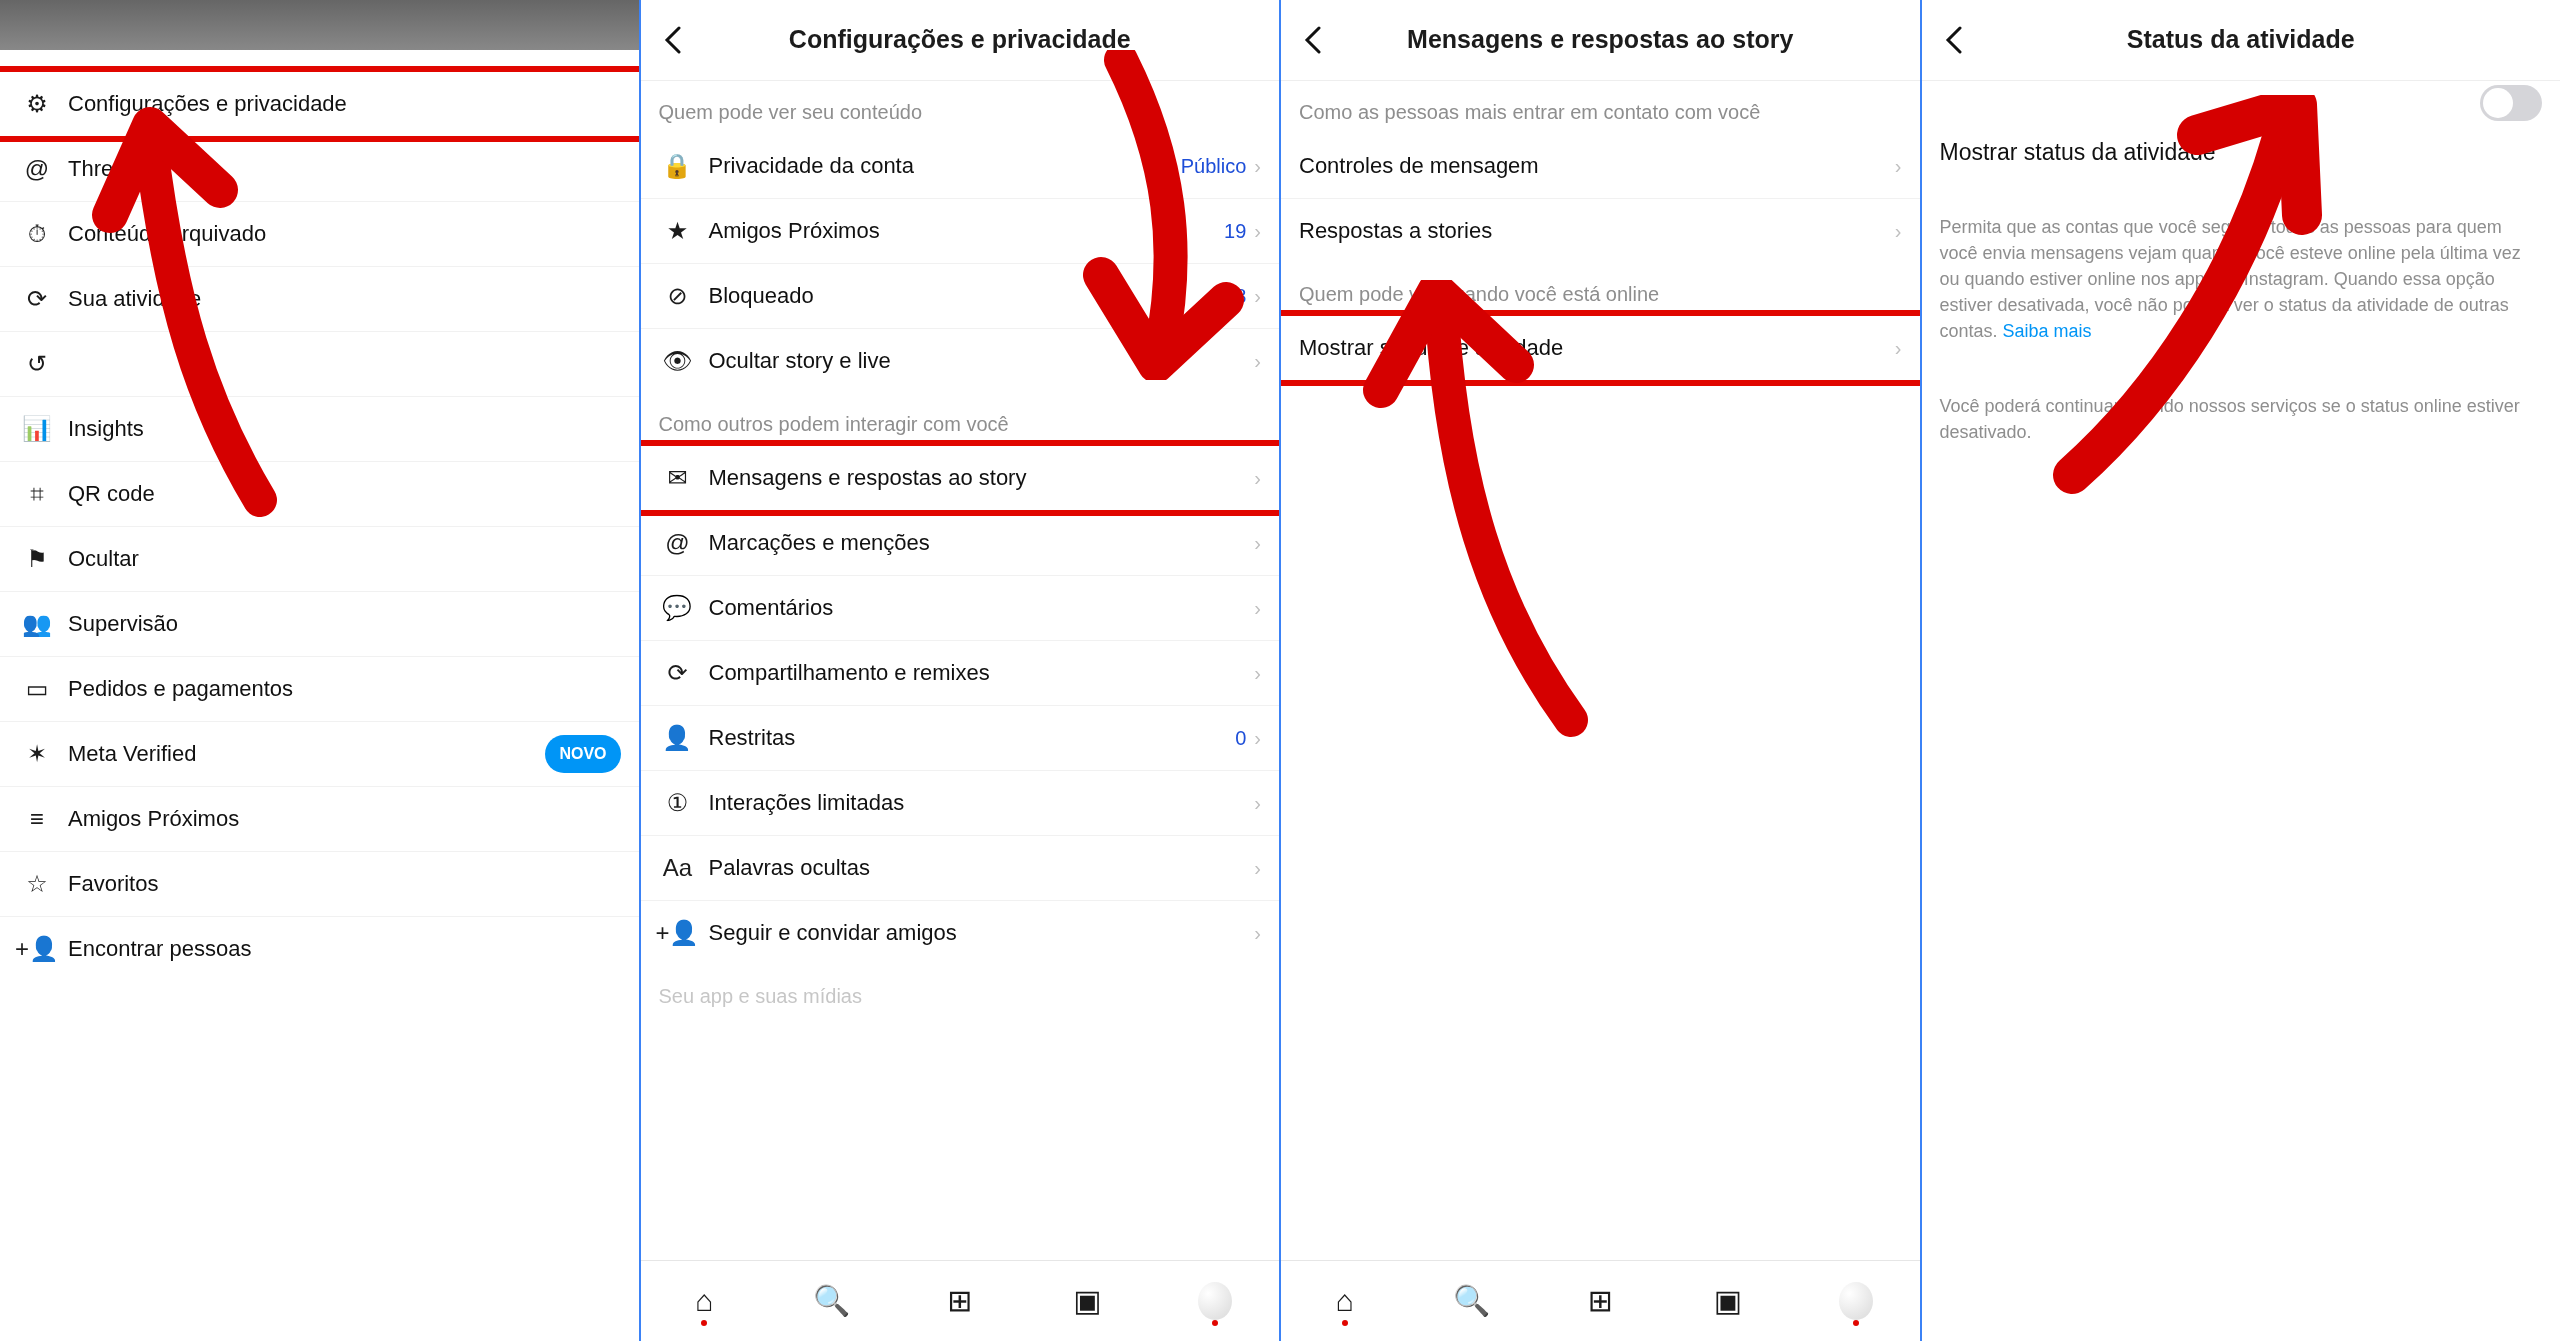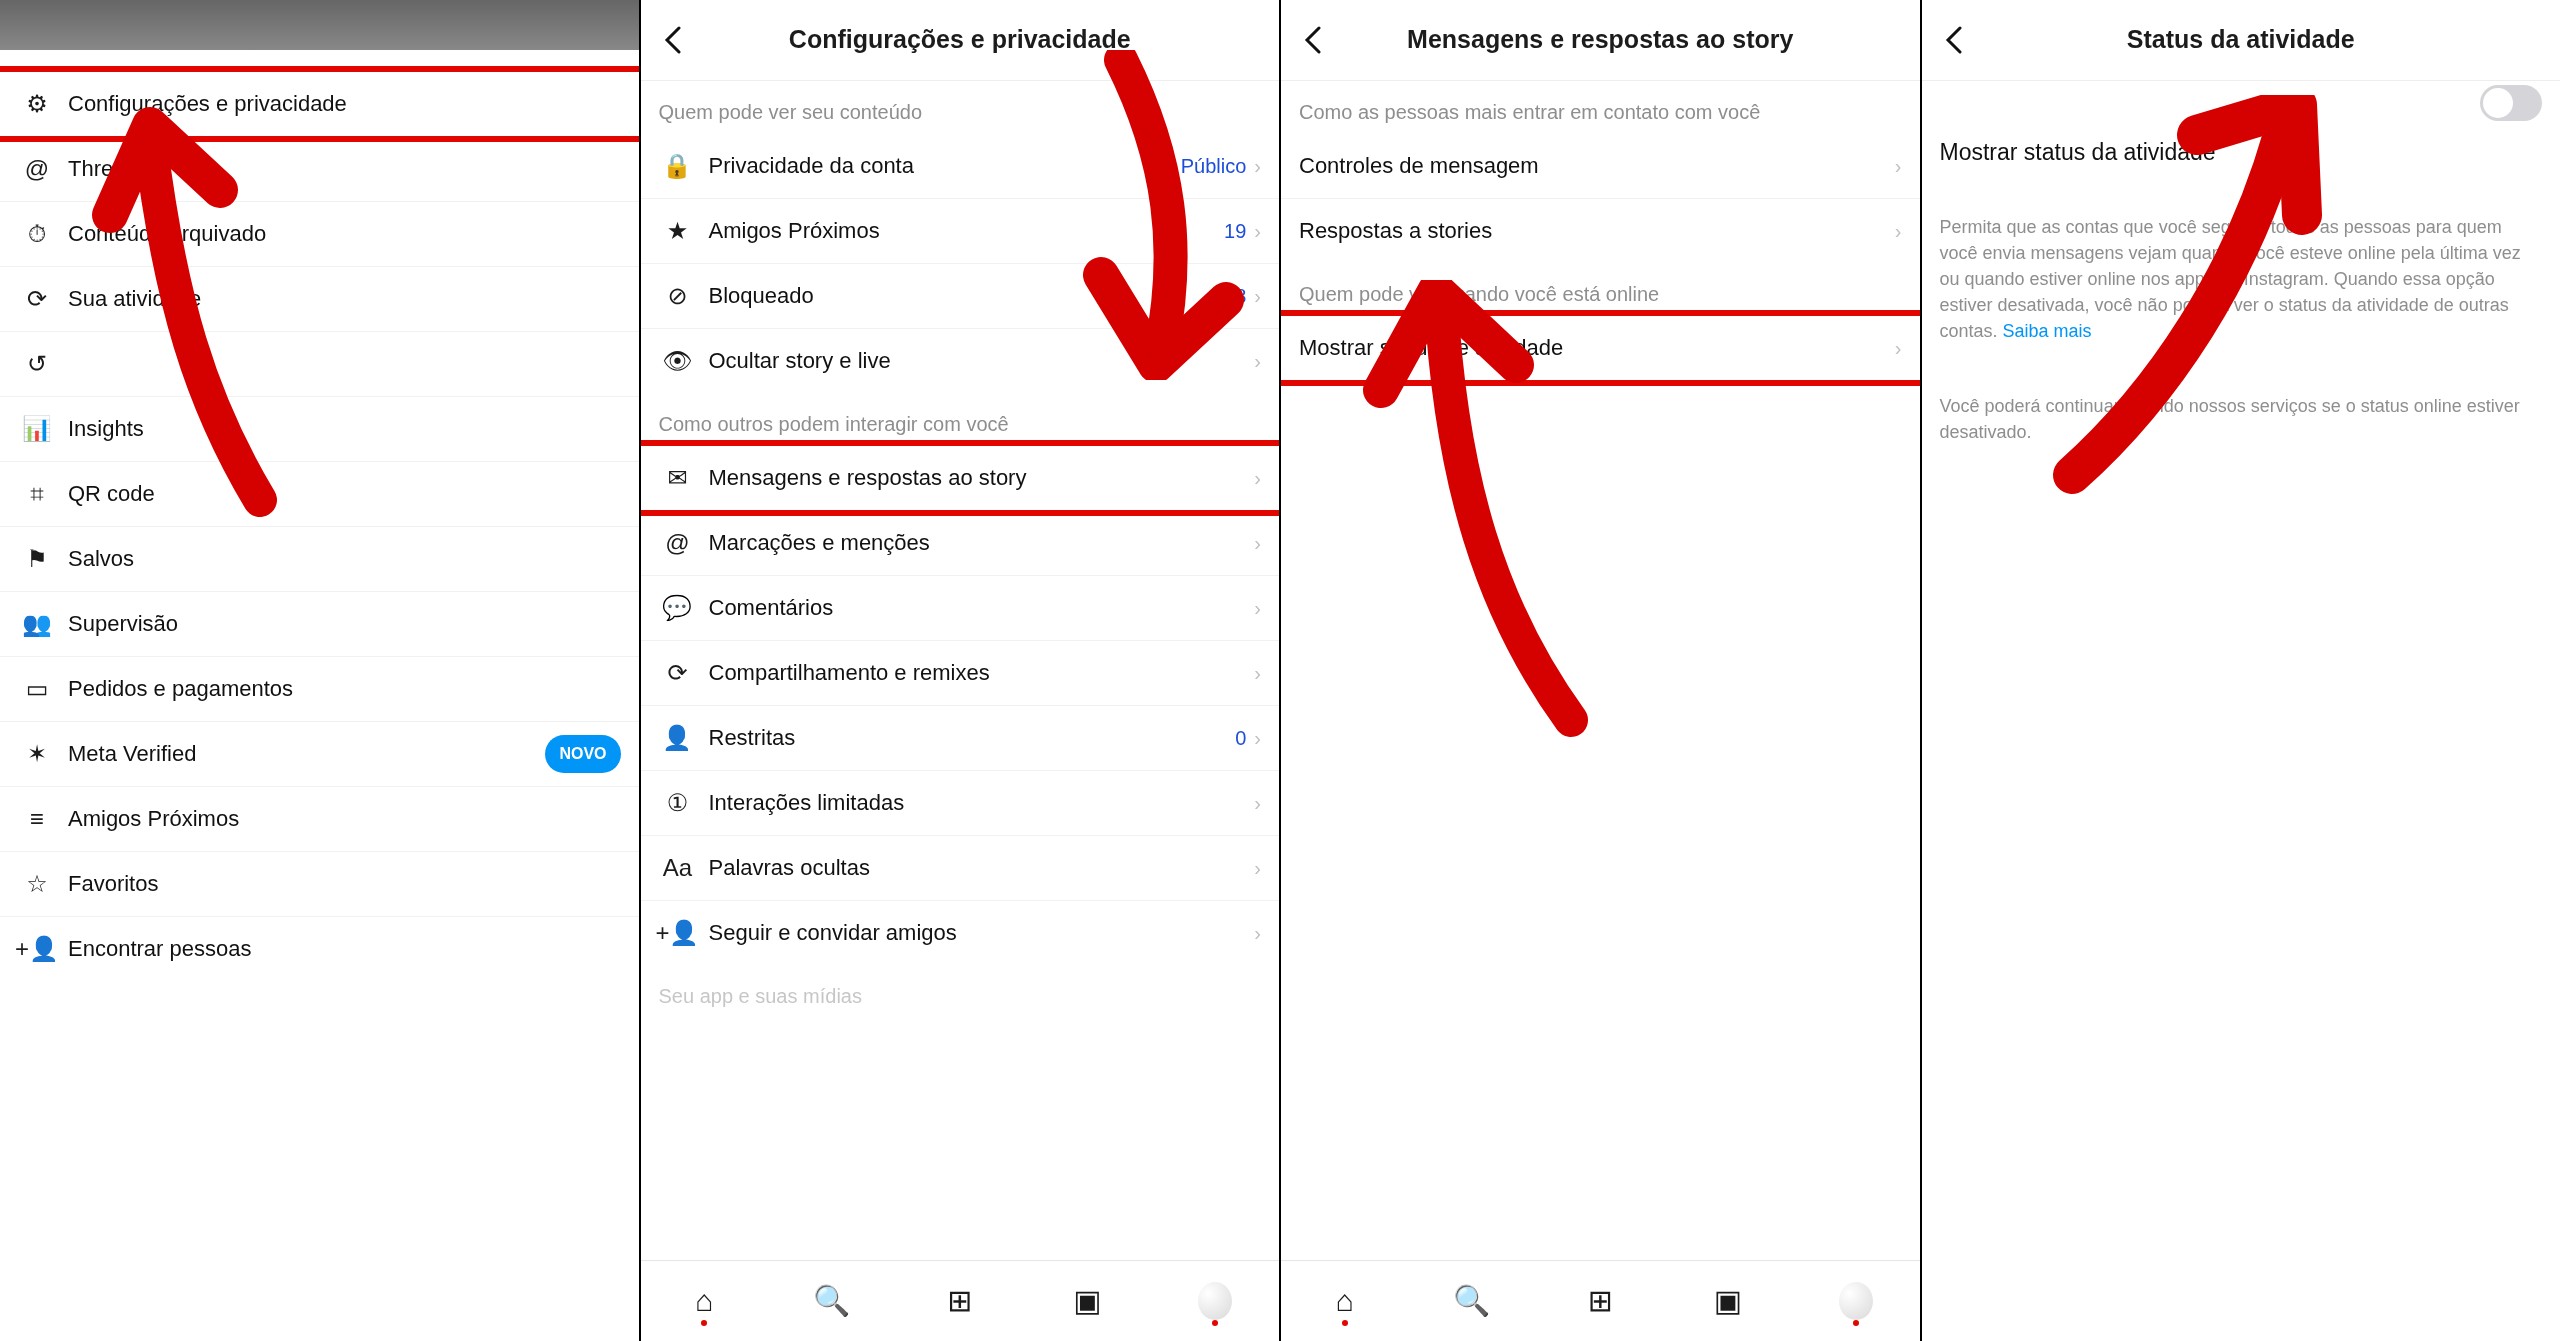--- a/index.html
+++ b/index.html
@@ -1,19 +1,19 @@
 <!DOCTYPE html>
 <html><head>
 <meta charset="utf-8">
 <style>
   html,body{margin:0;padding:0;background:#ffffff;color:#1c1c1c;
             font-family:-apple-system,Helvetica,Arial,sans-serif;
             font-size:22px;line-height:1.35;}
   .wrap{display:flex;width:2560px;height:1341px;}
-  .panel{position:relative;flex:1;border-right:2px solid #000000;
+  .panel{position:relative;flex:1;border-right:2px solid #3b82f6;
          display:flex;flex-direction:column;overflow:hidden;}
   .panel:last-child{border-right:none;gap:38px;}
   .header{position:relative;display:flex;align-items:center;
           justify-content:center;height:80px;
           border-bottom:1px solid #eee;}
   .header-title{font-weight:700;font-size:25px;}
   .back{position:absolute;left:12px;top:20px;width:40px;height:40px;
         display:flex;align-items:center;justify-content:center;}
   .section{padding:18px 4px 8px 18px;color:#8e8e8e;font-size:20px;}
   .row{display:flex;align-items:center;min-height:64px;padding:0 18px;}
@@ -77,21 +77,21 @@
         <div class="row">
           <span class="icon">📊</span>
           <span class="label">Insights</span>
         </div>
         <div class="row">
           <span class="icon">⌗</span>
           <span class="label">QR code</span>
         </div>
         <div class="row">
           <span class="icon">⚑</span>
-          <span class="label">Salvos</span>
+          <span class="label">Ocultar</span>
         </div>
         <div class="row">
           <span class="icon">👥</span>
           <span class="label">Supervisão</span>
         </div>
         <div class="row">
           <span class="icon">▭</span>
           <span class="label">Pedidos e pagamentos</span>
         </div>
         <div class="row">

